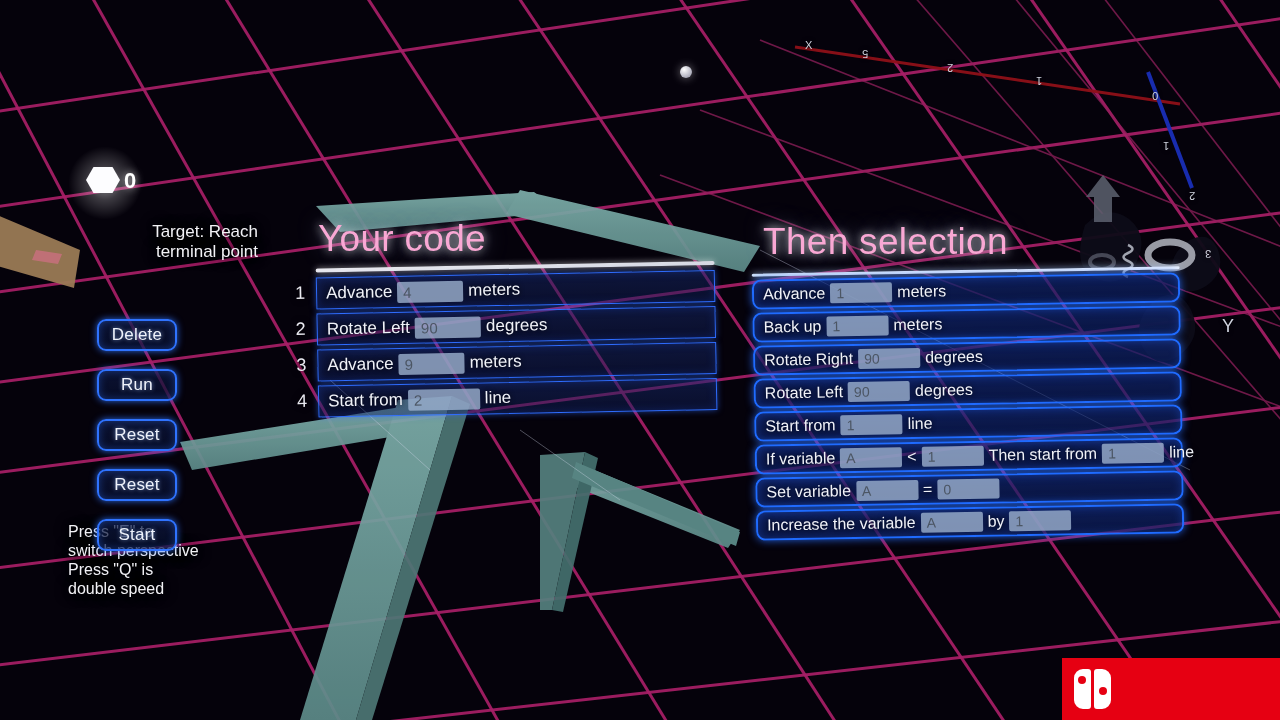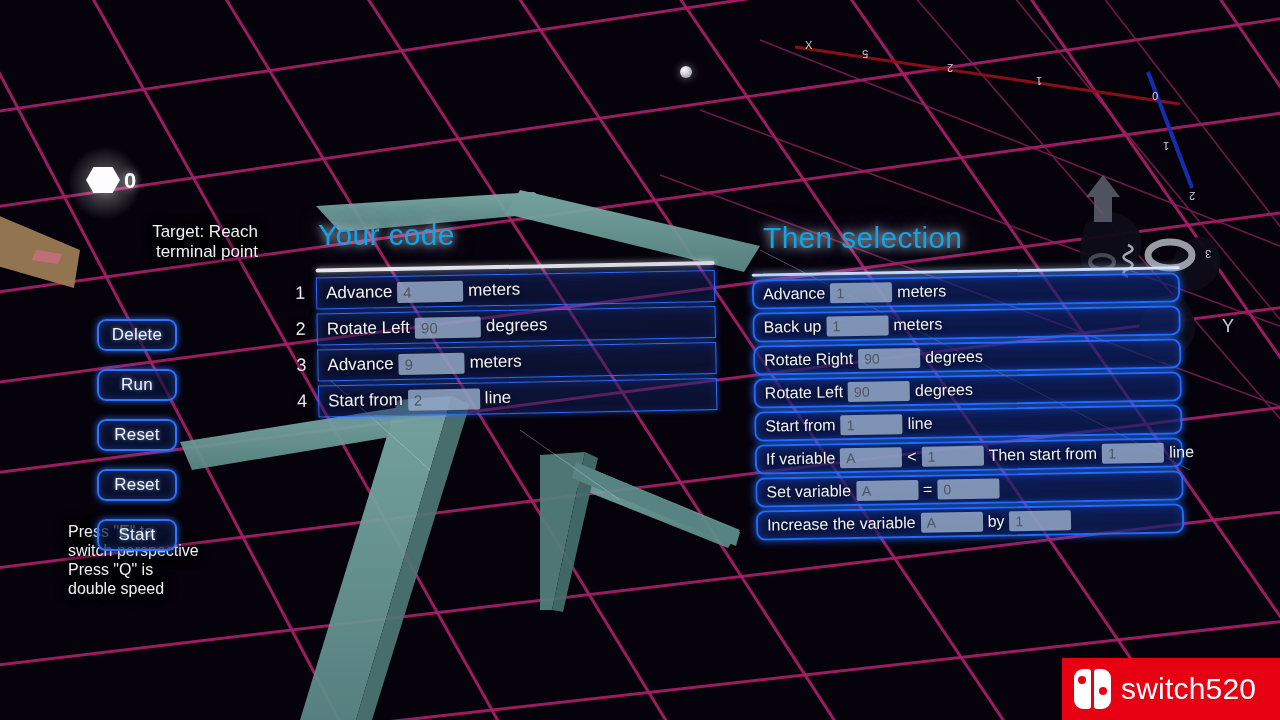--- a/index.html
+++ b/index.html
@@ -63,21 +63,21 @@
     font-size:17px;
     display:flex;align-items:center;justify-content:center;
     box-shadow:0 0 7px rgba(47,115,255,.85), inset 0 0 9px rgba(47,115,255,.40);
     text-shadow:0 0 4px rgba(150,190,255,.8);
     cursor:pointer;
     letter-spacing:.2px;
   }
 
   
   .panel-title{
-    position:absolute;color:#0ea5e9;font-size:30px;font-weight:400;
+    position:absolute;color:#f9a8d4;font-size:37px;font-weight:400;
     text-shadow:0 0 10px rgba(255,255,255,.85), 0 0 22px rgba(190,210,255,.5);
     letter-spacing:.3px;
   }
   #your-code-title{ left:318px; top:218px; }
   #code-sel-title{ left:763px; top:221px; }
 
   
   #your-code-panel{
     position:absolute; left:291px; top:268px; width:425px; height:142px;
     transform:rotate(-1.1deg);
@@ -391,14 +391,13 @@
     <span class="row-label">by</span>
     <span class="field">1</span>
   </div>
 </div>
 
 <div id="watermark">
   <div class="switch-logo">
     <div class="joy l"></div>
     <div class="joy r"></div>
   </div>
-  <div id="wm-text">switch520</div>
 </div>
 
 </body></html>

